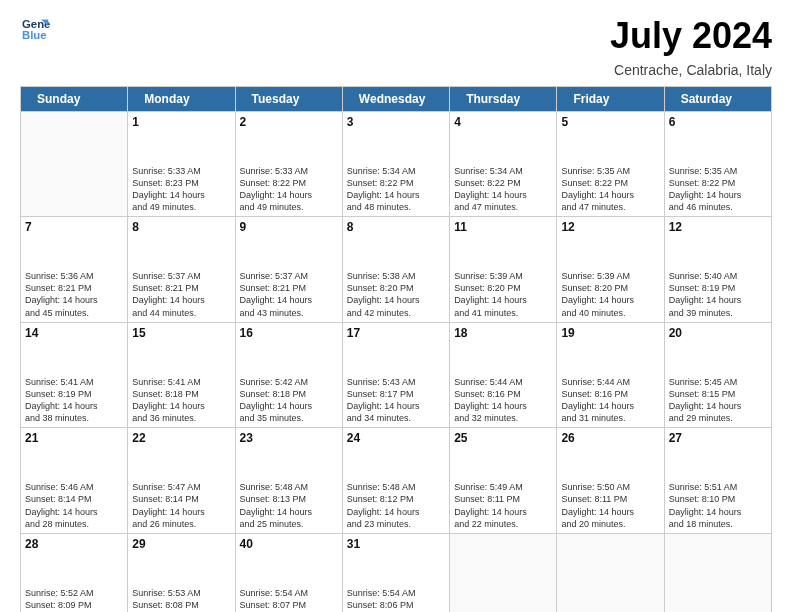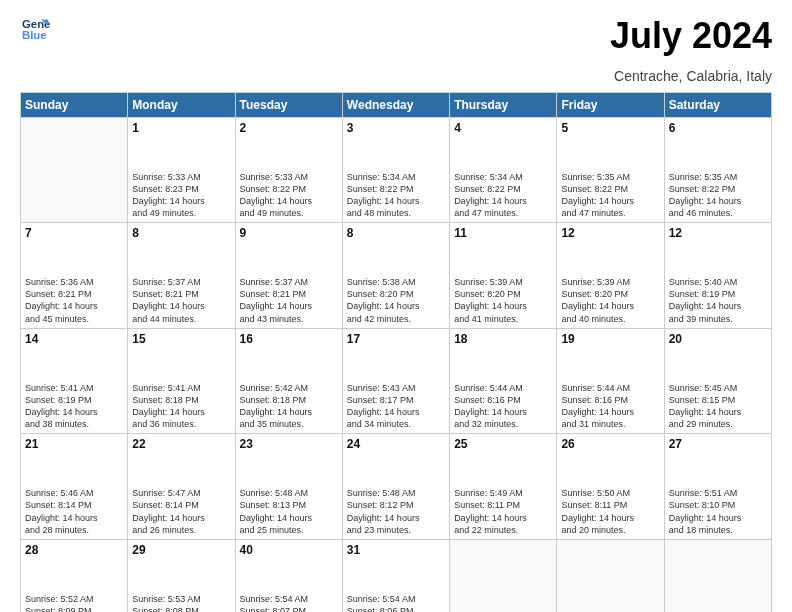--- a/index.html
+++ b/index.html
@@ -36,33 +36,33 @@
     }
     .month-title {
       font-size: 36px;
       font-weight: bold;
       color: #000000;
       line-height: 1.1;
     }
     .subtitle {
       font-size: 14px;
       color: #444;
-      margin-top: 12px;
+      margin-top: 6px;
     }
     .calendar {
       width: 100%;
       border-collapse: collapse;
       table-layout: fixed;
     }
     .calendar th {
       background: #2e6da4;
       color: #fff;
       font-size: 12px;
       font-weight: bold;
-      padding: 5px 4px;
+      padding: 5px 16px;
       text-align: left;
       border: 1px solid #ccc;
     }
     .calendar td {
       border: 1px solid #ccc;
       vertical-align: top;
       padding: 3px 4px;
       background: #fff;
       font-size: 9.5px;
       color: #222;

